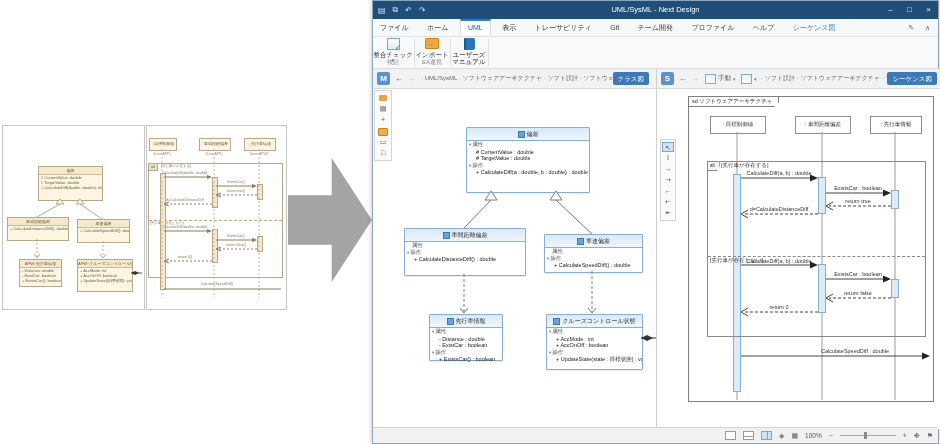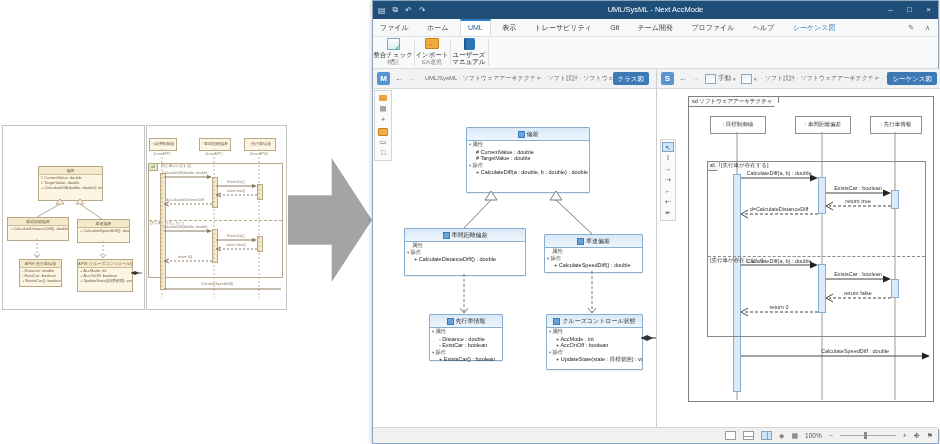--- a/index.html
+++ b/index.html
@@ -206,21 +206,21 @@
 
   <div class="app">
 
     <div class="titlebar">
       <div class="qat">
         <span>▤</span>
         <span>⧉</span>
         <span>↶</span>
         <span>↷</span>
       </div>
-      <div class="win-title">UML/SysML - Next AccMode</div>
+      <div class="win-title">UML/SysML - Next Design</div>
       <div class="wbtns">
         <span class="wbtn">–</span>
         <span class="wbtn">□</span>
         <span class="wbtn">×</span>
       </div>
     </div>
 
     <div class="tabrow">
       <span class="tab">ファイル</span>
       <span class="tab">ホーム</span>

